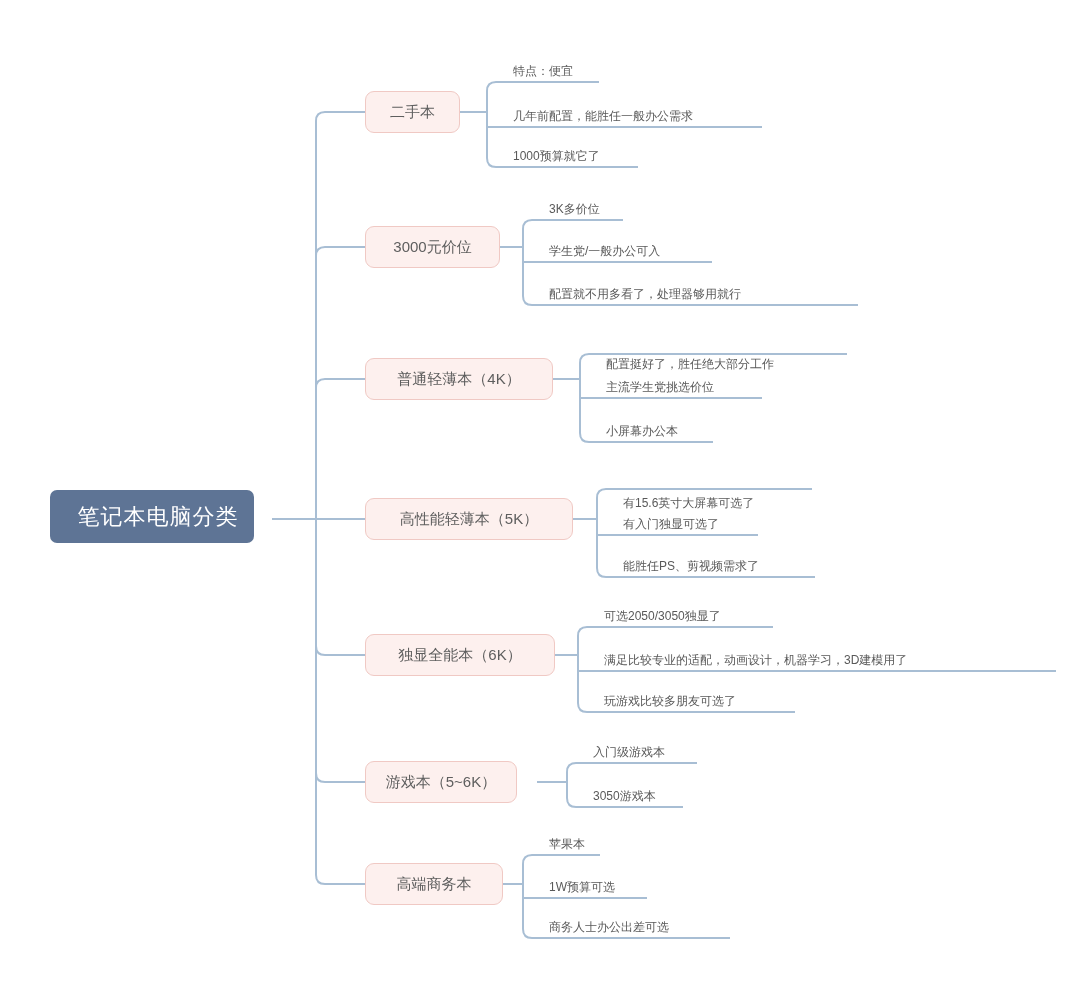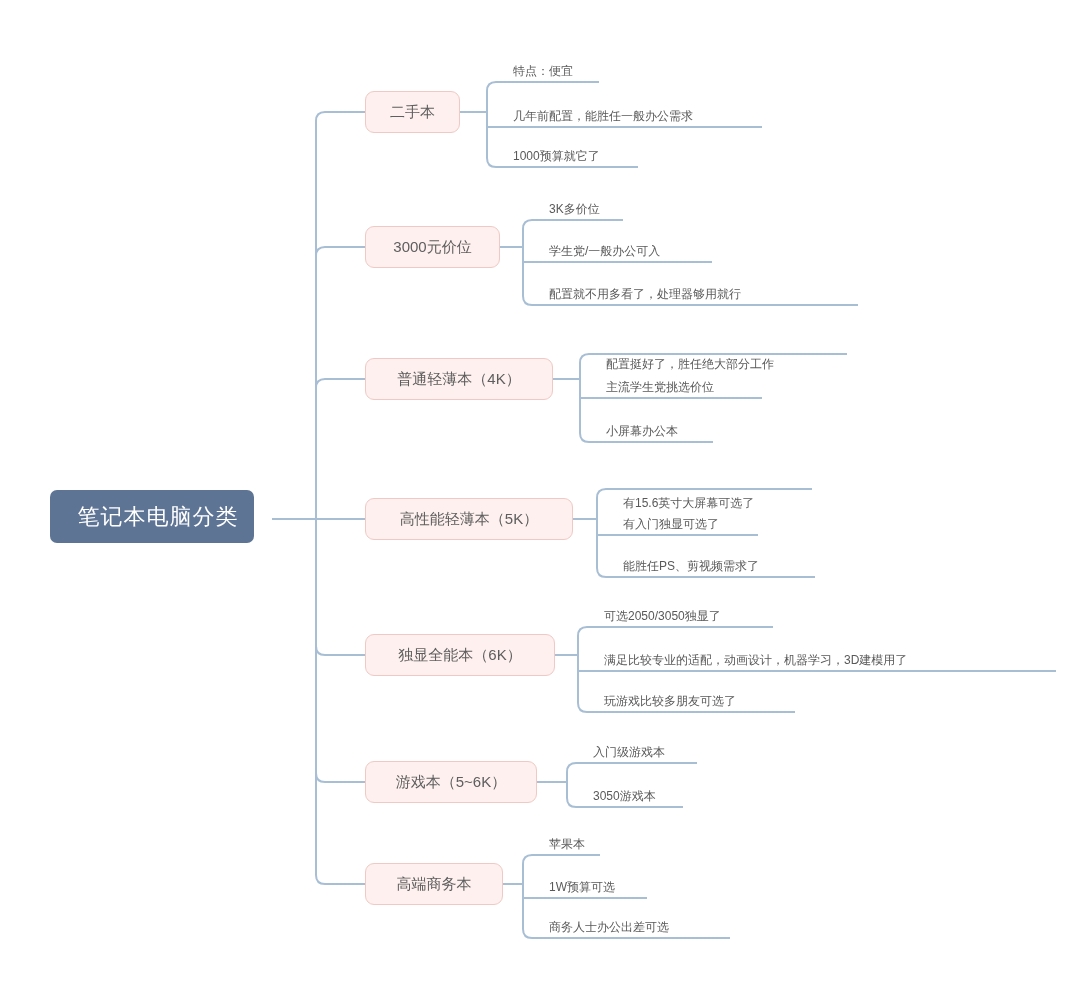--- a/index.html
+++ b/index.html
@@ -121,21 +121,21 @@
   </div>
   <div class="node branch-node" style="left:365px;top:358px;width:188px;">
     <span>普通轻薄本（4K）</span>
   </div>
   <div class="node branch-node" style="left:365px;top:498px;width:208px;">
     <span>高性能轻薄本（5K）</span>
   </div>
   <div class="node branch-node" style="left:365px;top:634px;width:190px;">
     <span>独显全能本（6K）</span>
   </div>
-  <div class="node branch-node" style="left:365px;top:761px;width:172px;">
+  <div class="node branch-node" style="left:365px;top:761px;width:152px;">
     <span>游戏本（5~6K）</span>
   </div>
   <div class="node branch-node" style="left:365px;top:863px;width:138px;">
     <span>高端商务本</span>
   </div>
 
   <div class="leaf-text" style="left:513px;top:61px;">特点：便宜</div>
   <div class="leaf-text" style="left:513px;top:106px;">几年前配置，能胜任一般办公需求</div>
   <div class="leaf-text" style="left:513px;top:146px;">1000预算就它了</div>
 

